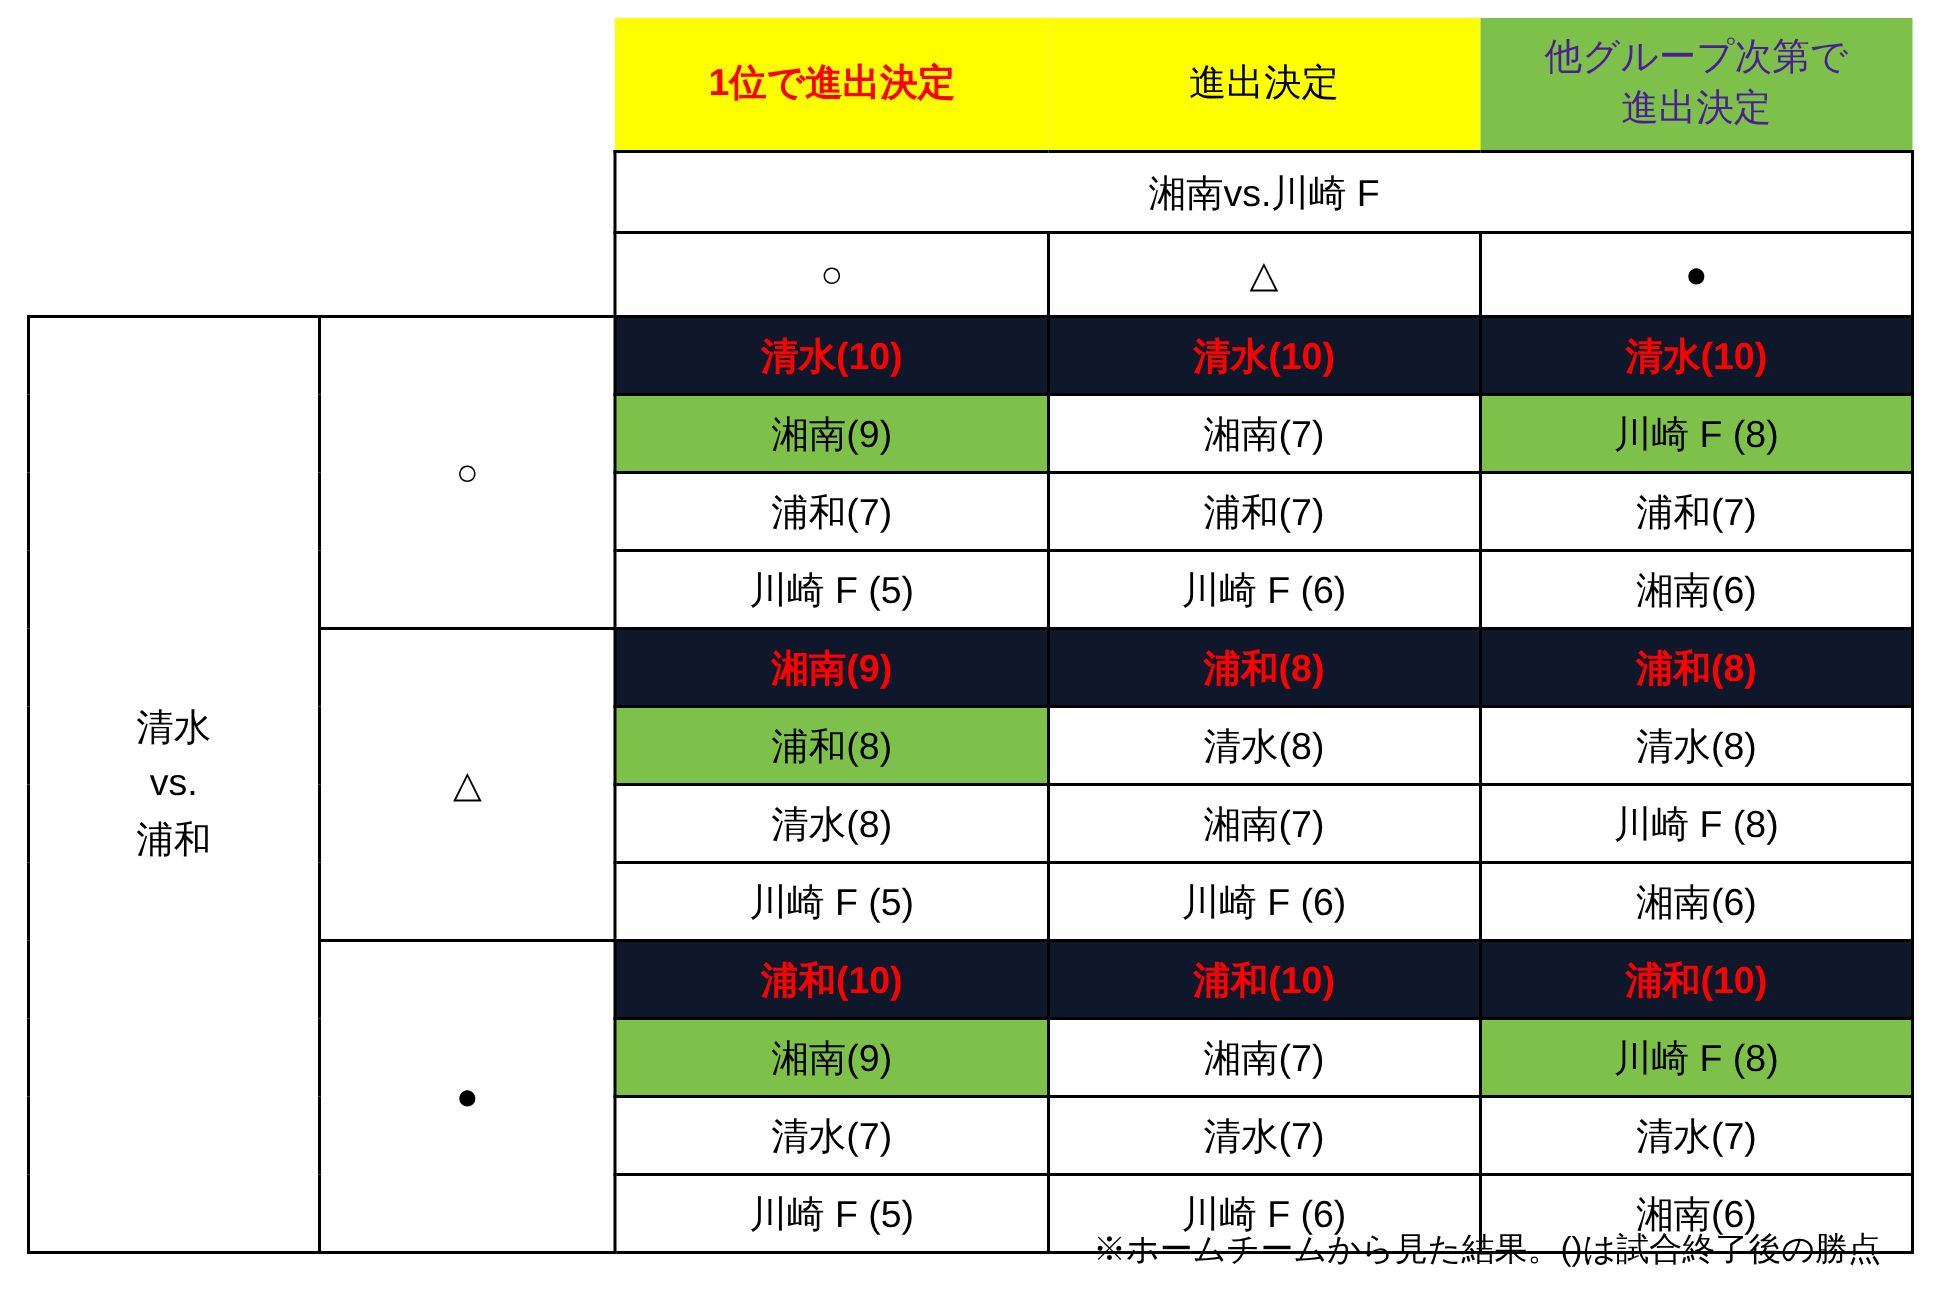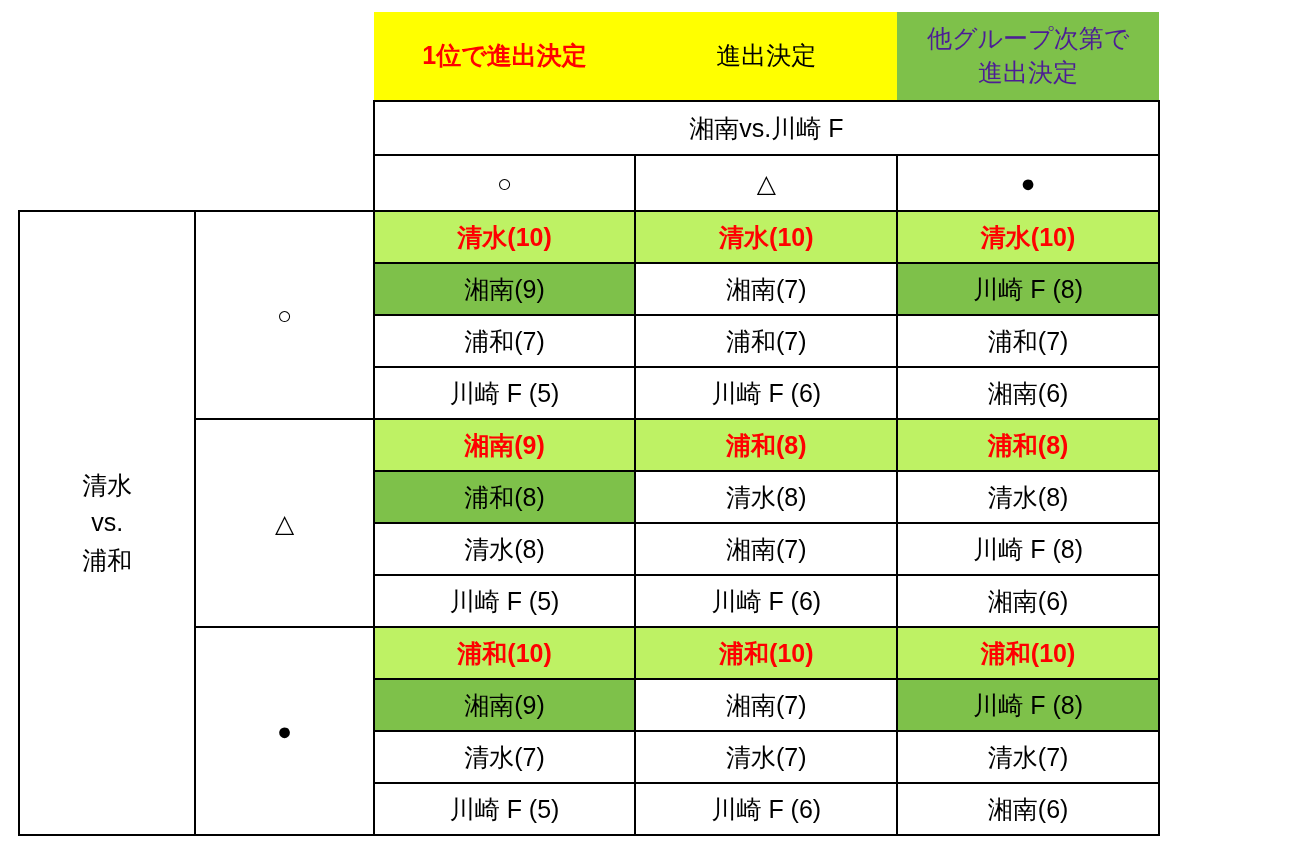--- a/index.html
+++ b/index.html
@@ -9,21 +9,21 @@
   }
   body {
     width: 1300px;
     height: 860px;
     font-family: "Liberation Sans", sans-serif;
     color: #000000;
     position: relative;
   }
   #root {
     position: relative;
-    width: 1160px;
+    width: 1276px;
     height: 860px;
   }
   table.matrix {
     border-collapse: collapse;
     table-layout: fixed;
     position: absolute;
     left: 18px;
     top: 12px;
   }
   table.matrix td {
@@ -70,21 +70,21 @@
   }
   td.symbolrow {
     height: 54px;
     font-size: 27px;
   }
   td.cell {
     height: 50px;
     font-size: 25px;
   }
   td.cell.highlight-yellow {
-    background: #bef264;
+    background: #0f172a;
     color: #ff0000;
     font-weight: bold;
   }
   td.cell.highlight-green {
     background: #7ec14a;
     color: #000000;
   }
   td.rowhead-outer {
     font-size: 27px;
     line-height: 1.5;
@@ -206,13 +206,14 @@
         <td class="cell">清水(7)</td>
       </tr>
       <tr>
         <td class="cell">川崎 F (5)</td>
         <td class="cell">川崎 F (6)</td>
         <td class="cell">湘南(6)</td>
       </tr>
     </tbody>
   </table>
 
+  <div class="footnote">※ホームチームから見た結果。()は試合終了後の勝点</div>
 </div>
 
 </body></html>

